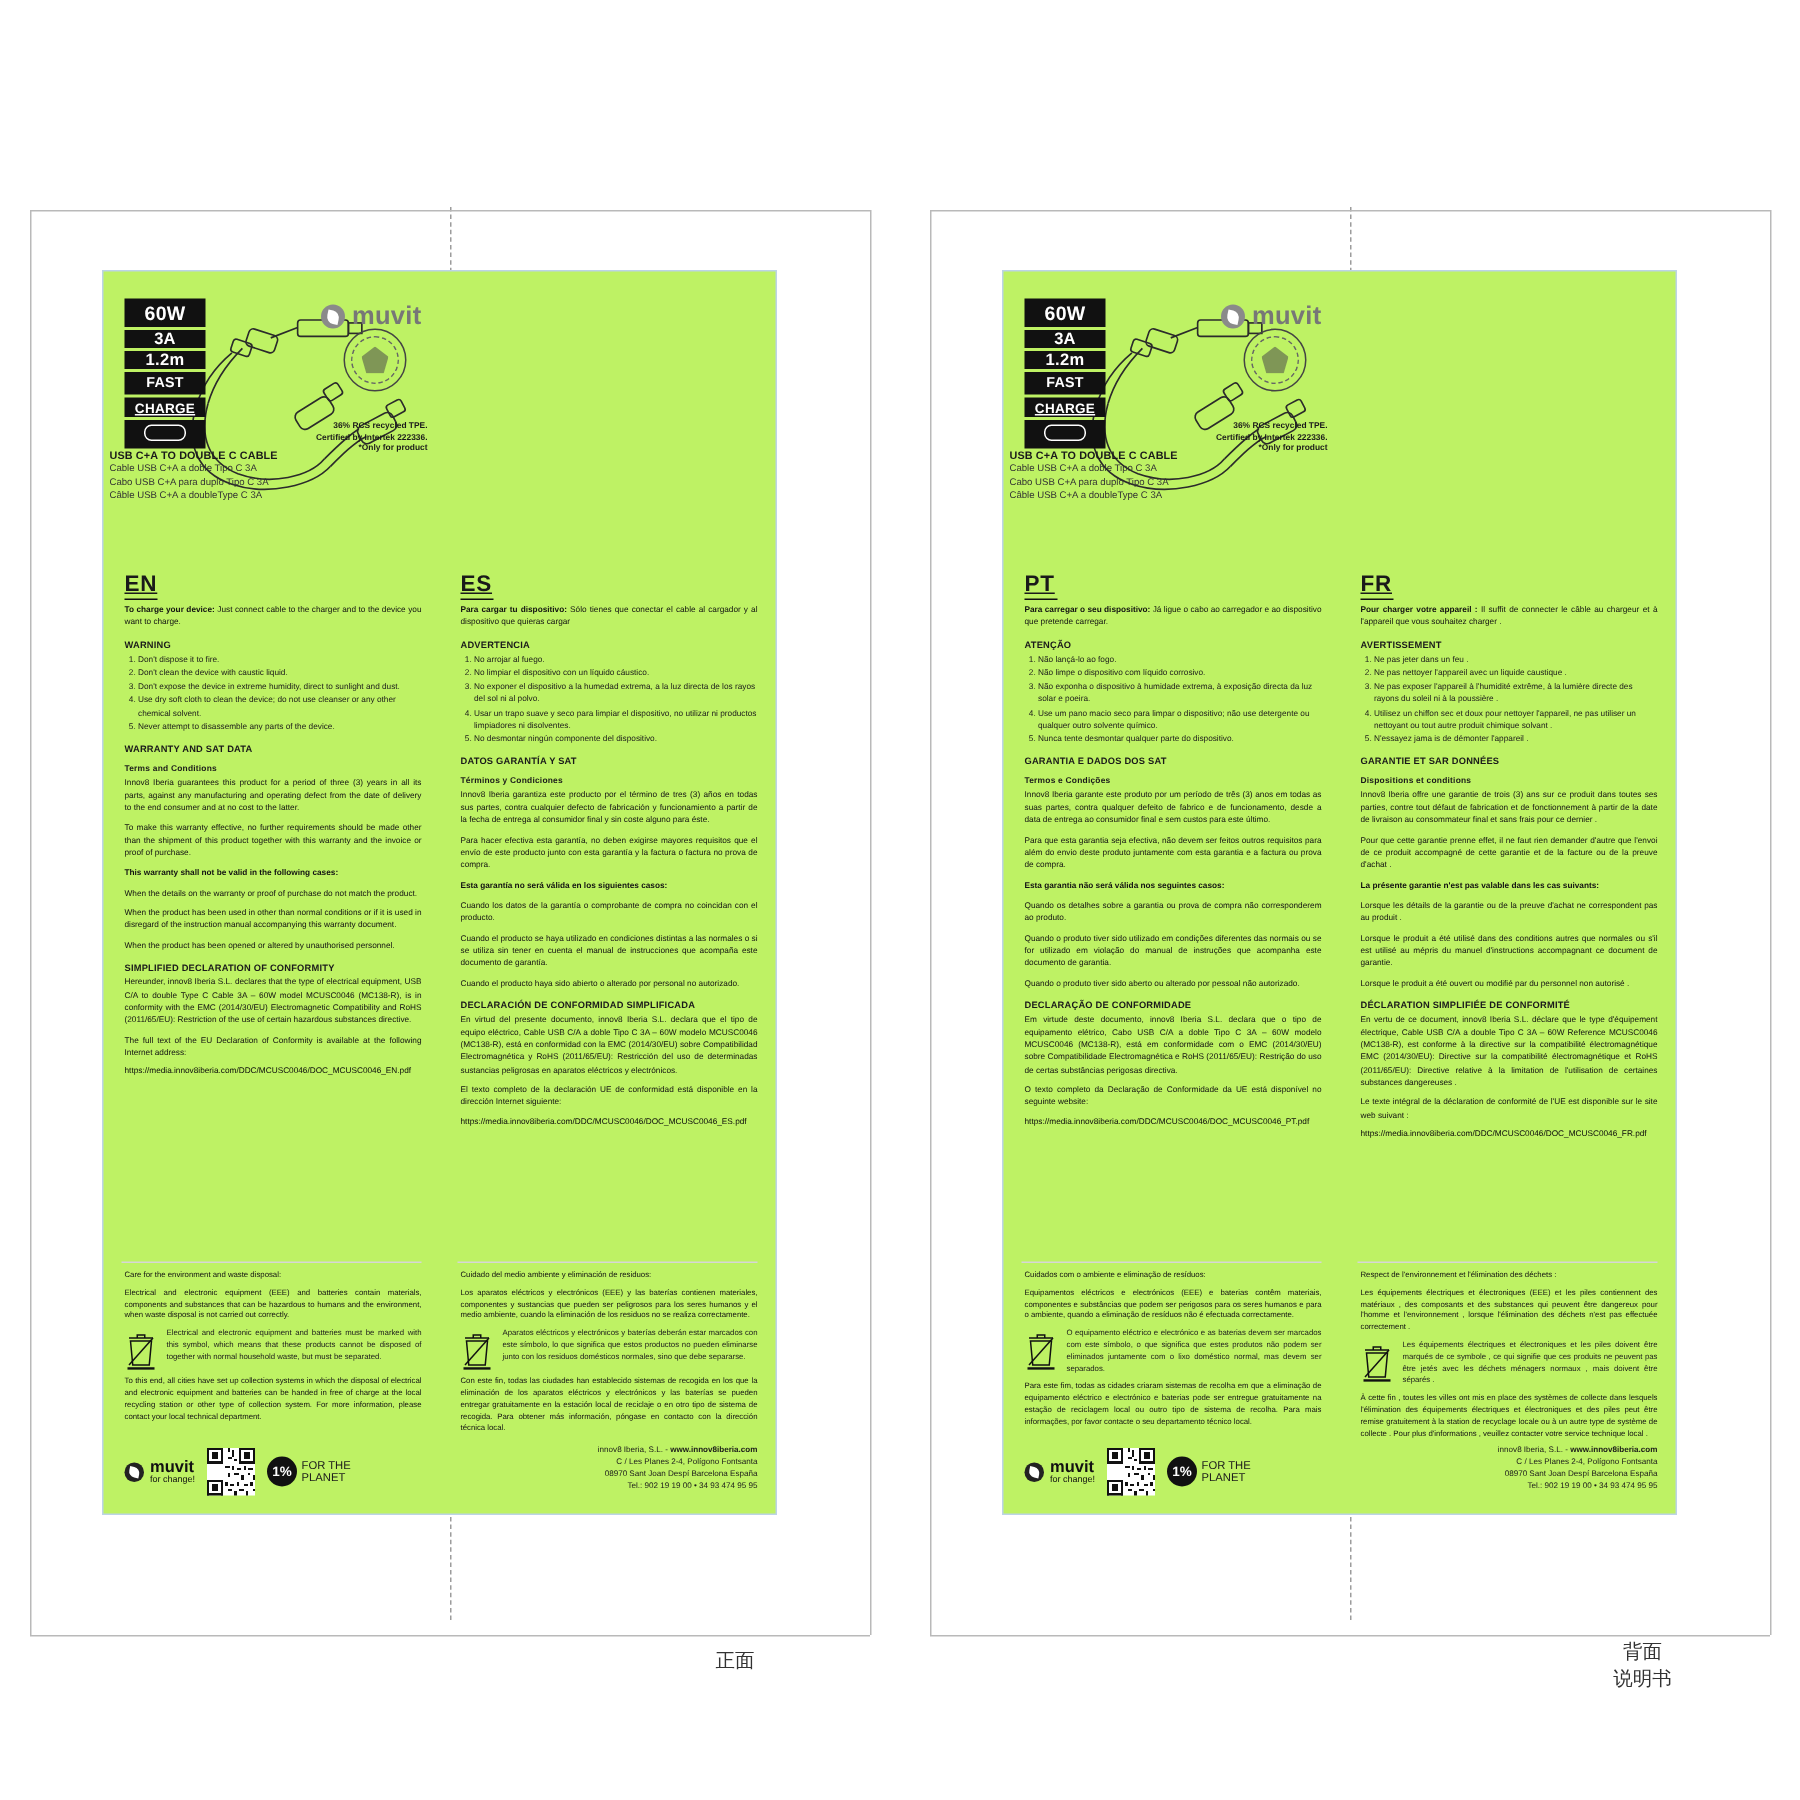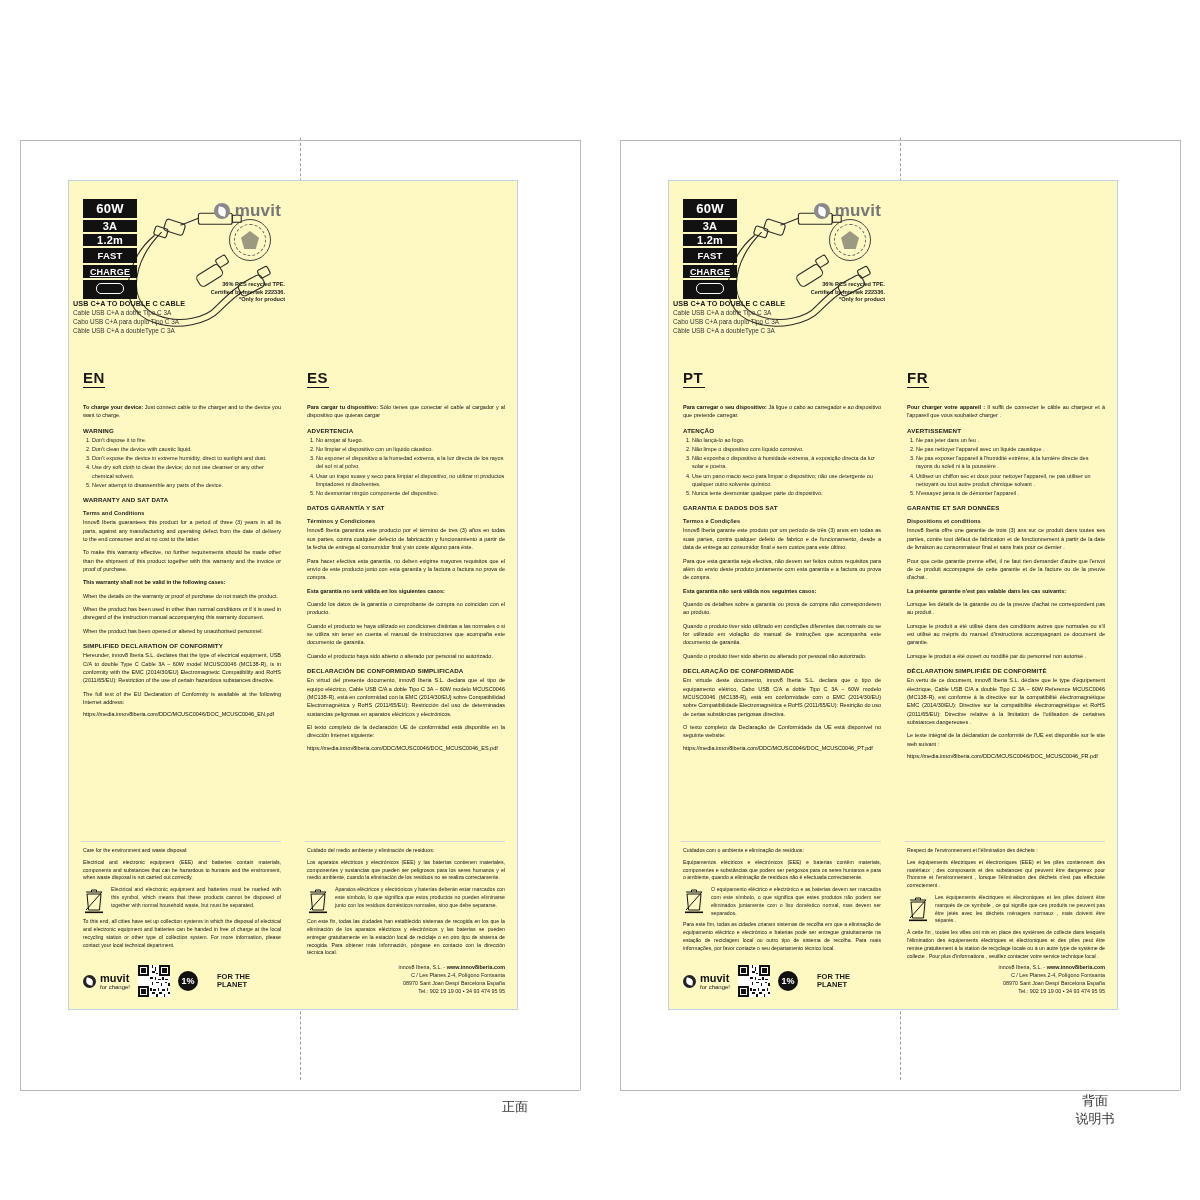--- a/index.html
+++ b/index.html
@@ -3,21 +3,21 @@
 <meta charset="utf-8">
 <style>
   html,body{margin:0;padding:0;background:#ffffff;}
   body{width:1200px;height:1200px;font-family:"Liberation Sans",sans-serif;color:#1a1a1a;-webkit-font-smoothing:antialiased;}
   .stage{position:relative;width:1200px;height:1200px;overflow:hidden;}
 
   
   .cropmark{position:absolute;background:#b9b9b9;}
   .fold{position:absolute;border-left:1px dashed #9c9c9c;}
 
-  .sheet{position:absolute;top:180px;height:830px;width:450px;border:1px solid #bcd4e6;background:#fef9c3;box-sizing:border-box;}
+  .sheet{position:absolute;top:180px;height:830px;width:450px;border:1px solid #bcd4e6;background:#bef264;box-sizing:border-box;}
   .sheet.left{left:68px;}
   .sheet.right{left:668px;}
 
   .panelwrap{position:absolute;inset:0;display:flex;}
   .panel{width:50%;box-sizing:border-box;padding:12px 12px 8px 12px;position:relative;}
   .panel.first{padding-left:14px;}
 
   
   .hero{position:absolute;left:0;top:0;width:100%;height:190px;}
   .badge{position:absolute;left:14px;top:18px;width:54px;}
@@ -42,21 +42,21 @@
   .recycle .rtxt{font-size:5.6px;font-weight:bold;line-height:1.35;}
   .eco-seal{position:absolute;right:22px;top:38px;width:40px;height:40px;border-radius:50%;border:1.2px solid #444;}
   .eco-seal:before{content:"";position:absolute;inset:4px;border-radius:50%;border:.8px dashed #666;}
   .eco-seal:after{content:"";position:absolute;left:11px;top:11px;width:18px;height:18px;background:#4a4a4a;
      clip-path:polygon(50% 0,100% 38%,82% 100%,18% 100%,0 38%);opacity:.55;}
 
   
   .cable{position:absolute;left:0;top:10px;width:100%;height:180px;}
 
   
-  .lang{position:absolute;left:14px;top:188px;font-size:15px;font-weight:bold;letter-spacing:.5px;}
+  .lang{position:absolute;left:14px;top:200px;font-size:15px;font-weight:bold;letter-spacing:.5px;text-decoration:underline;}
   .lang .ul{display:block;width:22px;border-bottom:1.6px solid #111;margin-top:1px;}
   .body{position:absolute;left:14px;top:222px;width:calc(100% - 26px);}
   .p{font-size:5.5px;line-height:1.52;margin:0 0 5px 0;text-align:justify;color:#111;}
   .p b{font-weight:bold;}
   .h{font-size:6.2px;font-weight:bold;margin:7px 0 2px;letter-spacing:.15px;}
   .h.sm{font-size:5.6px;}
   ol.list{margin:0 0 5px 0;padding-left:9px;}
   ol.list li{font-size:5.5px;line-height:1.5;margin-bottom:1px;}
   .url{font-size:5.5px;line-height:1.45;color:#0a0a0a;word-break:break-all;}
 
@@ -71,21 +71,21 @@
   .logos{position:absolute;left:14px;bottom:12px;display:flex;align-items:center;gap:8px;}
   .muvit-foot{display:flex;align-items:center;gap:4px;}
   .muvit-foot .leafmark{width:13px;height:13px;border-radius:50%;background:#222;position:relative;}
   .muvit-foot .leafmark:after{content:"";position:absolute;left:3px;top:3px;width:7px;height:7px;background:#fff;border-radius:0 60% 0 60%;transform:rotate(12deg);}
   .muvit-foot .txt{line-height:1;}
   .muvit-foot .m1{font-size:11px;font-weight:bold;color:#111;}
   .muvit-foot .m2{font-size:6px;color:#111;}
   .qr{width:32px;height:32px;}
   .planet{display:flex;align-items:center;gap:3px;}
   .planet .circ{width:20px;height:20px;border-radius:50%;background:#111;color:#fff;font-size:9px;font-weight:bold;display:flex;align-items:center;justify-content:center;}
-  .planet .pt{font-size:7.5px;font-weight:bold;line-height:1.05;margin-left:16px;}
+  .planet .pt{font-size:7.5px;font-weight:normal;line-height:1.05;}
 
   .addr{position:absolute;right:12px;bottom:14px;text-align:right;font-size:5.4px;line-height:1.5;}
   .addr b{font-weight:bold;}
 
   .cnlabel{position:absolute;font-size:13px;color:#333;text-align:center;line-height:1.35;}
 </style>
 </head>
 <body>
 
 <div class="stage">
@@ -537,21 +537,21 @@
           <div><span>innov8 Iberia, S.L. -</span> <b>www.innov8iberia.com</b></div>
           <div>C / Les Planes 2-4, Polígono Fontsanta</div>
           <div>08970 Sant Joan Despí Barcelona España</div>
           <div>Tel.: 902 19 19 00 • 34 93 474 95 95</div>
         </div>
       </div>
 
     </div>
   </div>
 
-  <div class="cnlabel" style="left:485px;top:1098px;width:60px;">
+  <div class="cnlabel" style="left:460px;top:1098px;width:60px;">
     <span>正面</span>
   </div>
   <div class="cnlabel" style="left:1060px;top:1092px;width:70px;">
     <div>背面</div>
     <div>说明书</div>
   </div>
 
 </div>
 
 </body></html>

